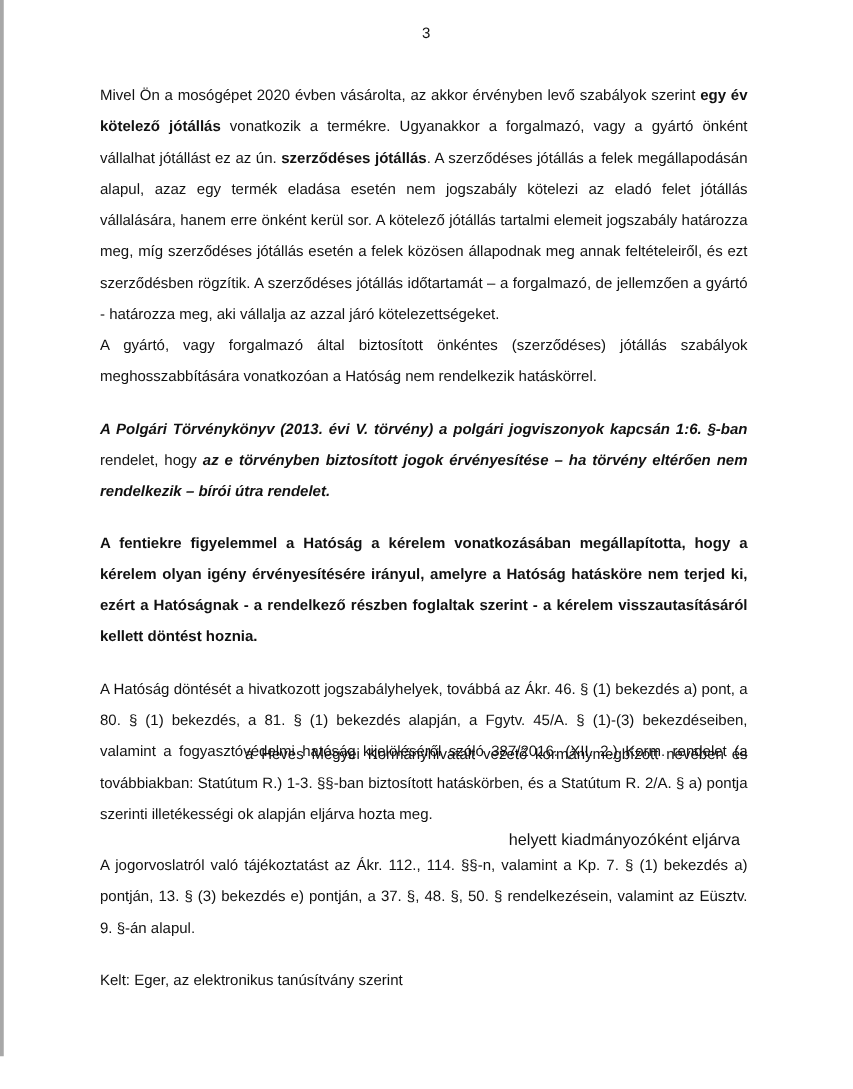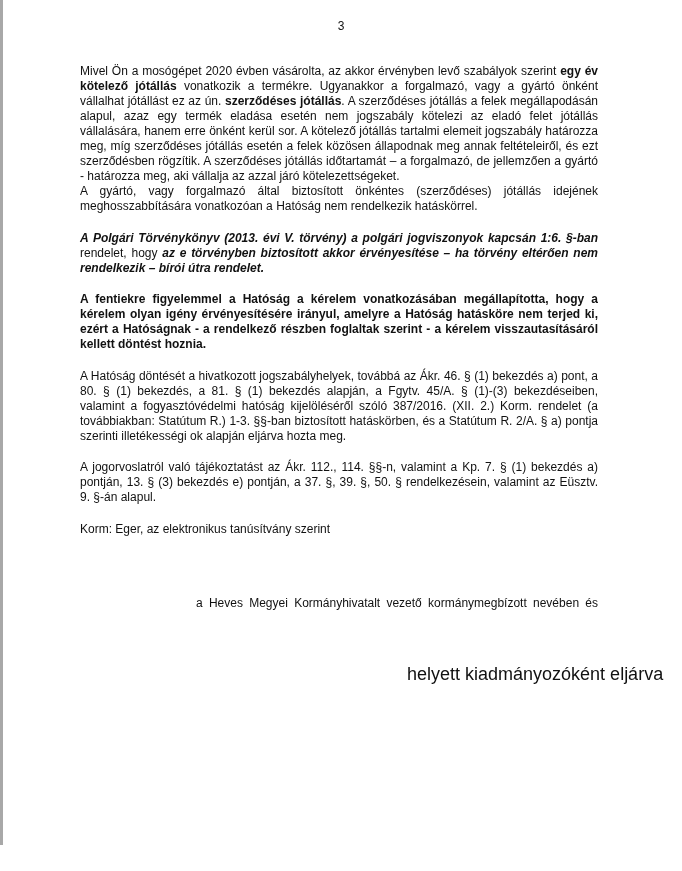--- a/index.html
+++ b/index.html
@@ -1,48 +1,48 @@
 <!DOCTYPE html>
 <html><head>
   <meta charset="utf-8">
   <style>
     html, body { margin: 0; padding: 0; background: #ffffff; }
     body { width: 682px; height: 871px; position: relative; overflow: hidden;
            font-family: "Liberation Sans", sans-serif; color: #111; }
     .left-edge { position: absolute; left: 0; top: 0; width: 3px; height: 845px; background: #a8a8a8; }
     .page-number { position: absolute; left: 0; width: 682px; top: 19px; text-align: center; font-size: 12px; }
-    .content { position: absolute; left: 80px; width: 518px; top: 64px; font-size: 12px; line-height: 15px; }
+    .content { position: absolute; left: 80px; width: 518px; top: 64px; font-size: 12px; line-height: 25px; }
     p { margin: 0; text-align: justify; }
     .gap { height: 16.5px; }
     .b { font-weight: bold; }
     .i { font-style: italic; font-weight: bold; }
     .sig1 { position: absolute; left: 196px; width: 402px; top: 596px; font-size: 12px;
             text-align: justify; text-align-last: justify; }
-    .sig2 { position: absolute; left: 407px; top: 664px; font-size: 18px; }
+    .sig2 { position: absolute; left: 407px; top: 664px; font-size: 13px; }
   </style>
 </head>
 <body>
 
 <div class="left-edge"></div>
 
 <div class="page-number">3</div>
 
 <div class="content">
   <p>
     <span>Mivel Ön a mosógépet 2020 évben vásárolta, az akkor érvényben levő szabályok szerint </span><span class="b">egy év kötelező jótállás</span><span> vonatkozik a termékre. Ugyanakkor a forgalmazó, vagy a gyártó önként vállalhat jótállást ez az ún. </span><span class="b">szerződéses jótállás</span><span>. A szerződéses jótállás a felek megállapodásán alapul, azaz egy termék eladása esetén nem jogszabály kötelezi az eladó felet jótállás vállalására, hanem erre önként kerül sor. A kötelező jótállás tartalmi elemeit jogszabály határozza meg, míg szerződéses jótállás esetén a felek közösen állapodnak meg annak feltételeiről, és ezt szerződésben rögzítik. A szerződéses jótállás időtartamát – a forgalmazó, de jellemzően a gyártó - határozza meg, aki vállalja az azzal járó kötelezettségeket.</span>
   </p>
-  <p>A gyártó, vagy forgalmazó által biztosított önkéntes (szerződéses) jótállás idejének meghosszabbítására vonatkozóan a Hatóság nem rendelkezik hatáskörrel.</p>
+  <p>A gyártó, vagy forgalmazó által biztosított önkéntes (szerződéses) jótállás szabályok meghosszabbítására vonatkozóan a Hatóság nem rendelkezik hatáskörrel.</p>
   <div class="gap"></div>
   <p>
-    <span class="i">A Polgári Törvénykönyv (2013. évi V. törvény) a polgári jogviszonyok kapcsán 1:6. §-ban</span><span> rendelet, hogy </span><span class="i">az e </span><span class="i b">törvényben biztosított akkor érvényesítése</span><span class="i"> – ha törvény eltérően nem rendelkezik – </span><span class="i b">bírói útra rendelet.</span>
+    <span class="i">A Polgári Törvénykönyv (2013. évi V. törvény) a polgári jogviszonyok kapcsán 1:6. §-ban</span><span> rendelet, hogy </span><span class="i">az e </span><span class="i b">törvényben biztosított jogok érvényesítése</span><span class="i"> – ha törvény eltérően nem rendelkezik – </span><span class="i b">bírói útra rendelet.</span>
   </p>
   <div class="gap"></div>
   <p class="b">A fentiekre figyelemmel a Hatóság a kérelem vonatkozásában megállapította, hogy a kérelem olyan igény érvényesítésére irányul, amelyre a Hatóság hatásköre nem terjed ki, ezért a Hatóságnak - a rendelkező részben foglaltak szerint - a kérelem visszautasításáról kellett döntést hoznia.</p>
   <div class="gap"></div>
   <p>A Hatóság döntését a hivatkozott jogszabályhelyek, továbbá az Ákr. 46. § (1) bekezdés a) pont, a 80. § (1) bekezdés, a 81. § (1) bekezdés alapján, a Fgytv. 45/A. § (1)-(3) bekezdéseiben, valamint a fogyasztóvédelmi hatóság kijelöléséről szóló 387/2016. (XII. 2.) Korm. rendelet (a továbbiakban: Statútum R.) 1-3. §§-ban biztosított hatáskörben, és a Statútum R. 2/A. § a) pontja szerinti illetékességi ok alapján eljárva hozta meg.</p>
   <div class="gap"></div>
-  <p>A jogorvoslatról való tájékoztatást az Ákr. 112., 114. §§-n, valamint a Kp. 7. § (1) bekezdés a) pontján, 13. § (3) bekezdés e) pontján, a 37. §, 39. §, 50. § rendelkezésein, valamint az Eüsztv. 9. §-án alapul.</p>
+  <p>A jogorvoslatról való tájékoztatást az Ákr. 112., 114. §§-n, valamint a Kp. 7. § (1) bekezdés a) pontján, 13. § (3) bekezdés e) pontján, a 37. §, 48. §, 50. § rendelkezésein, valamint az Eüsztv. 9. §-án alapul.</p>
   <div class="gap"></div>
-  <p>Korm: Eger, az elektronikus tanúsítvány szerint</p>
+  <p>Kelt: Eger, az elektronikus tanúsítvány szerint</p>
 </div>
 
 <div class="sig1">a Heves Megyei Kormányhivatalt vezető kormánymegbízott nevében és</div>
 <div class="sig2">helyett kiadmányozóként eljárva</div>
 
 </body></html>

